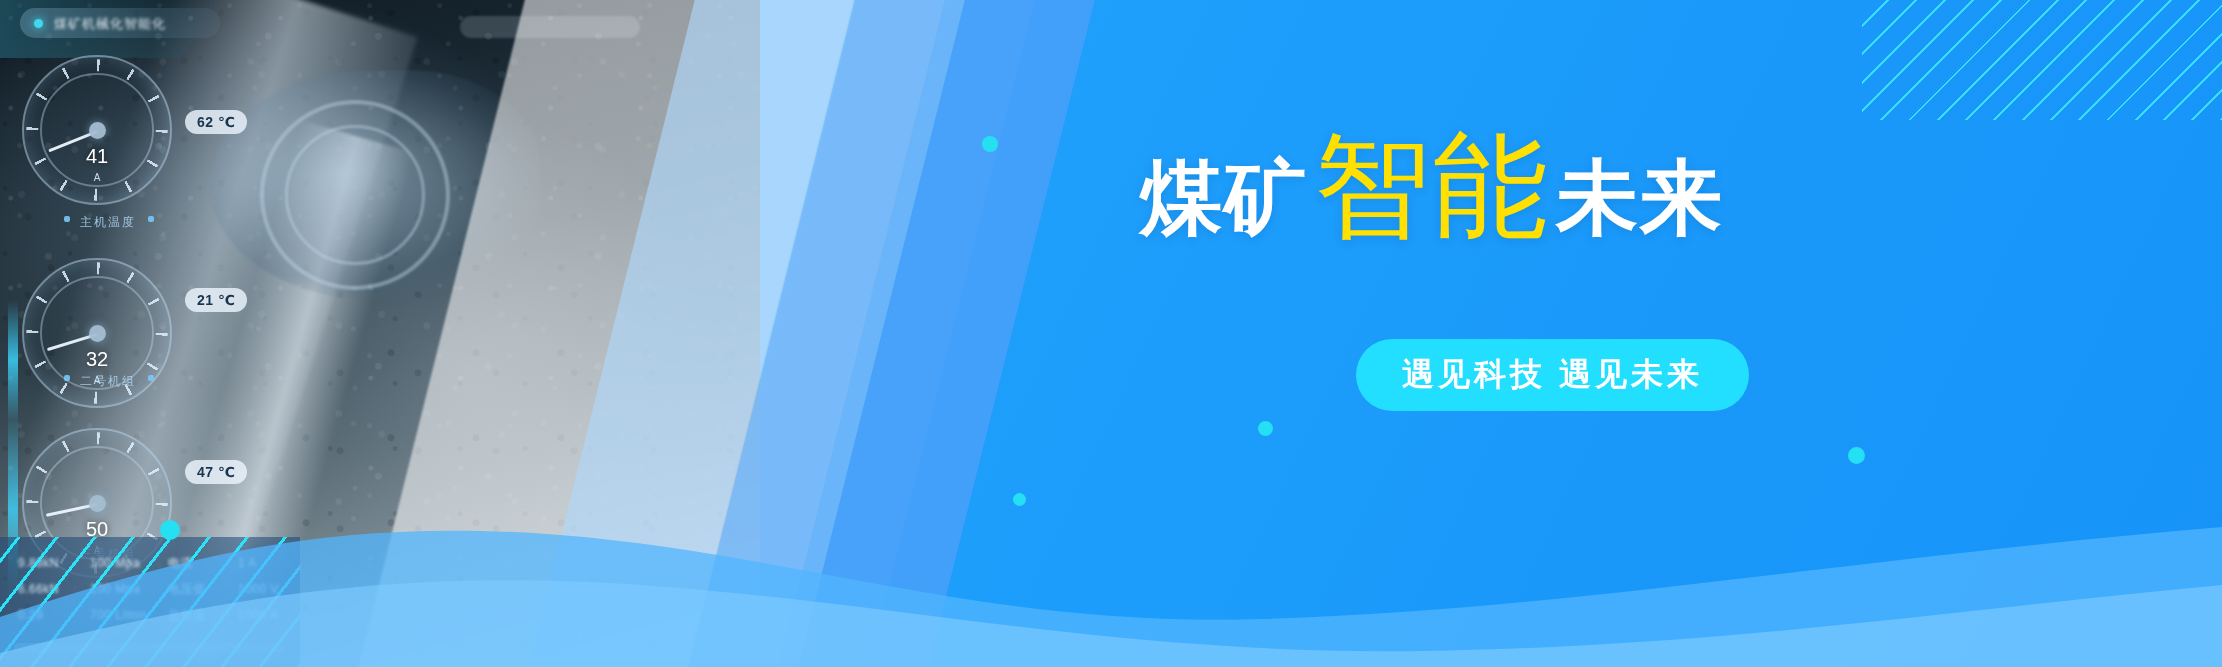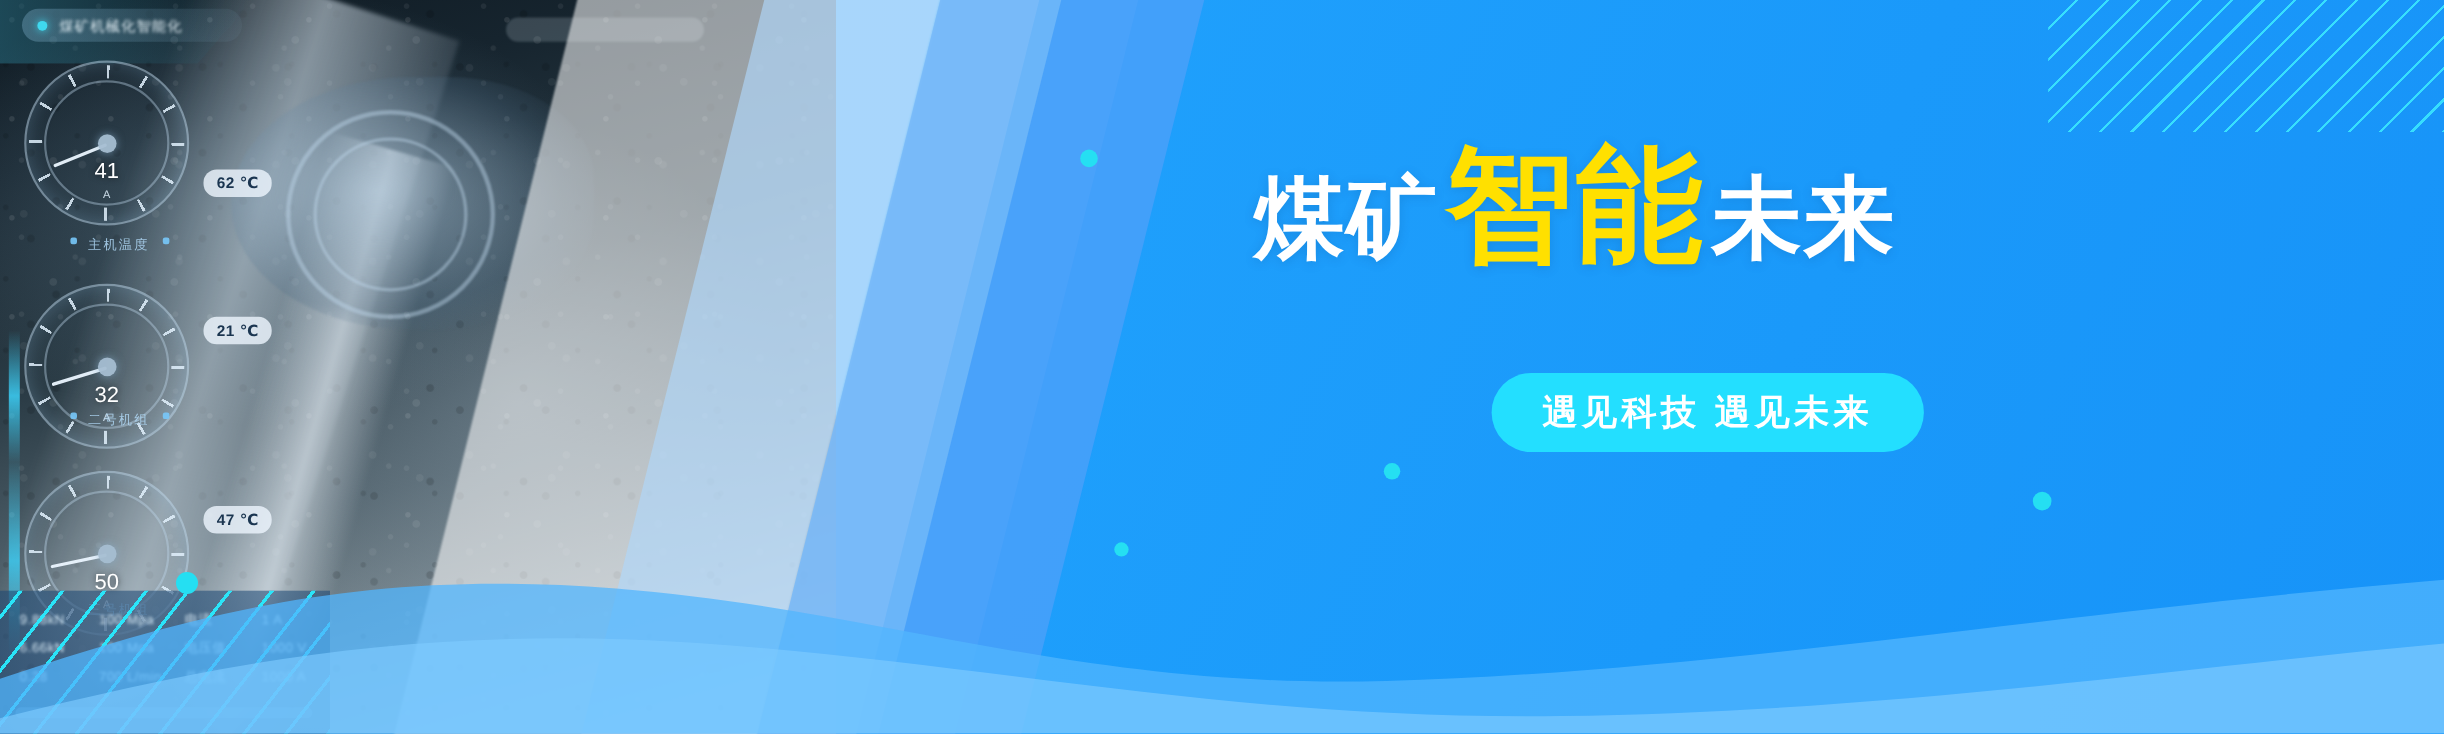--- a/index.html
+++ b/index.html
@@ -209,21 +209,21 @@
   .headline{
     position:absolute; left:60px; top:128px;
     white-space:nowrap; line-height:1;
     text-shadow:0 2px 10px rgba(0,60,120,.18);
   }
   .headline .sm{
     font-size:82px; font-weight:bold; color:#ffffff;
     vertical-align:baseline; letter-spacing:2px;
   }
   .headline .big{
-    font-size:116px; font-weight:bold; color:#ffe000;
+    font-size:116px; font-weight:normal; color:#ffe000;
     vertical-align:baseline; letter-spacing:2px; margin:0 6px;
   }
 
   .pill-main{
     position:absolute; left:276px; top:339px;
     padding:14px 46px; border-radius:40px;
     background:#23dfff;
     color:#ffffff; font-size:32px; font-weight:bold; letter-spacing:4px;
     white-space:nowrap;
   }
@@ -275,21 +275,21 @@
 
     <div class="gauge" style="left:22px; top:55px;">
       <div class="outer"></div>
       <div class="ticks"></div>
       <div class="inner"></div>
       <div class="needle" style="transform:rotate(158deg);"></div>
       <div class="hub"></div>
       <div class="val">41</div>
       <div class="unit">A</div>
     </div>
-    <div class="temp" style="left:185px; top:110px;margin-top:44px;">62 ℃</div>
+    <div class="temp" style="left:185px; top:110px;">62 ℃</div>
     <div class="glabel" style="left:80px; top:214px;">主机温度</div>
     <div class="gdot" style="left:64px; top:216px;"></div>
     <div class="gdot" style="left:148px; top:216px;"></div>
 
     <div class="gauge" style="left:22px; top:258px;">
       <div class="outer"></div>
       <div class="ticks"></div>
       <div class="inner"></div>
       <div class="needle" style="transform:rotate(163deg);"></div>
       <div class="hub"></div>

